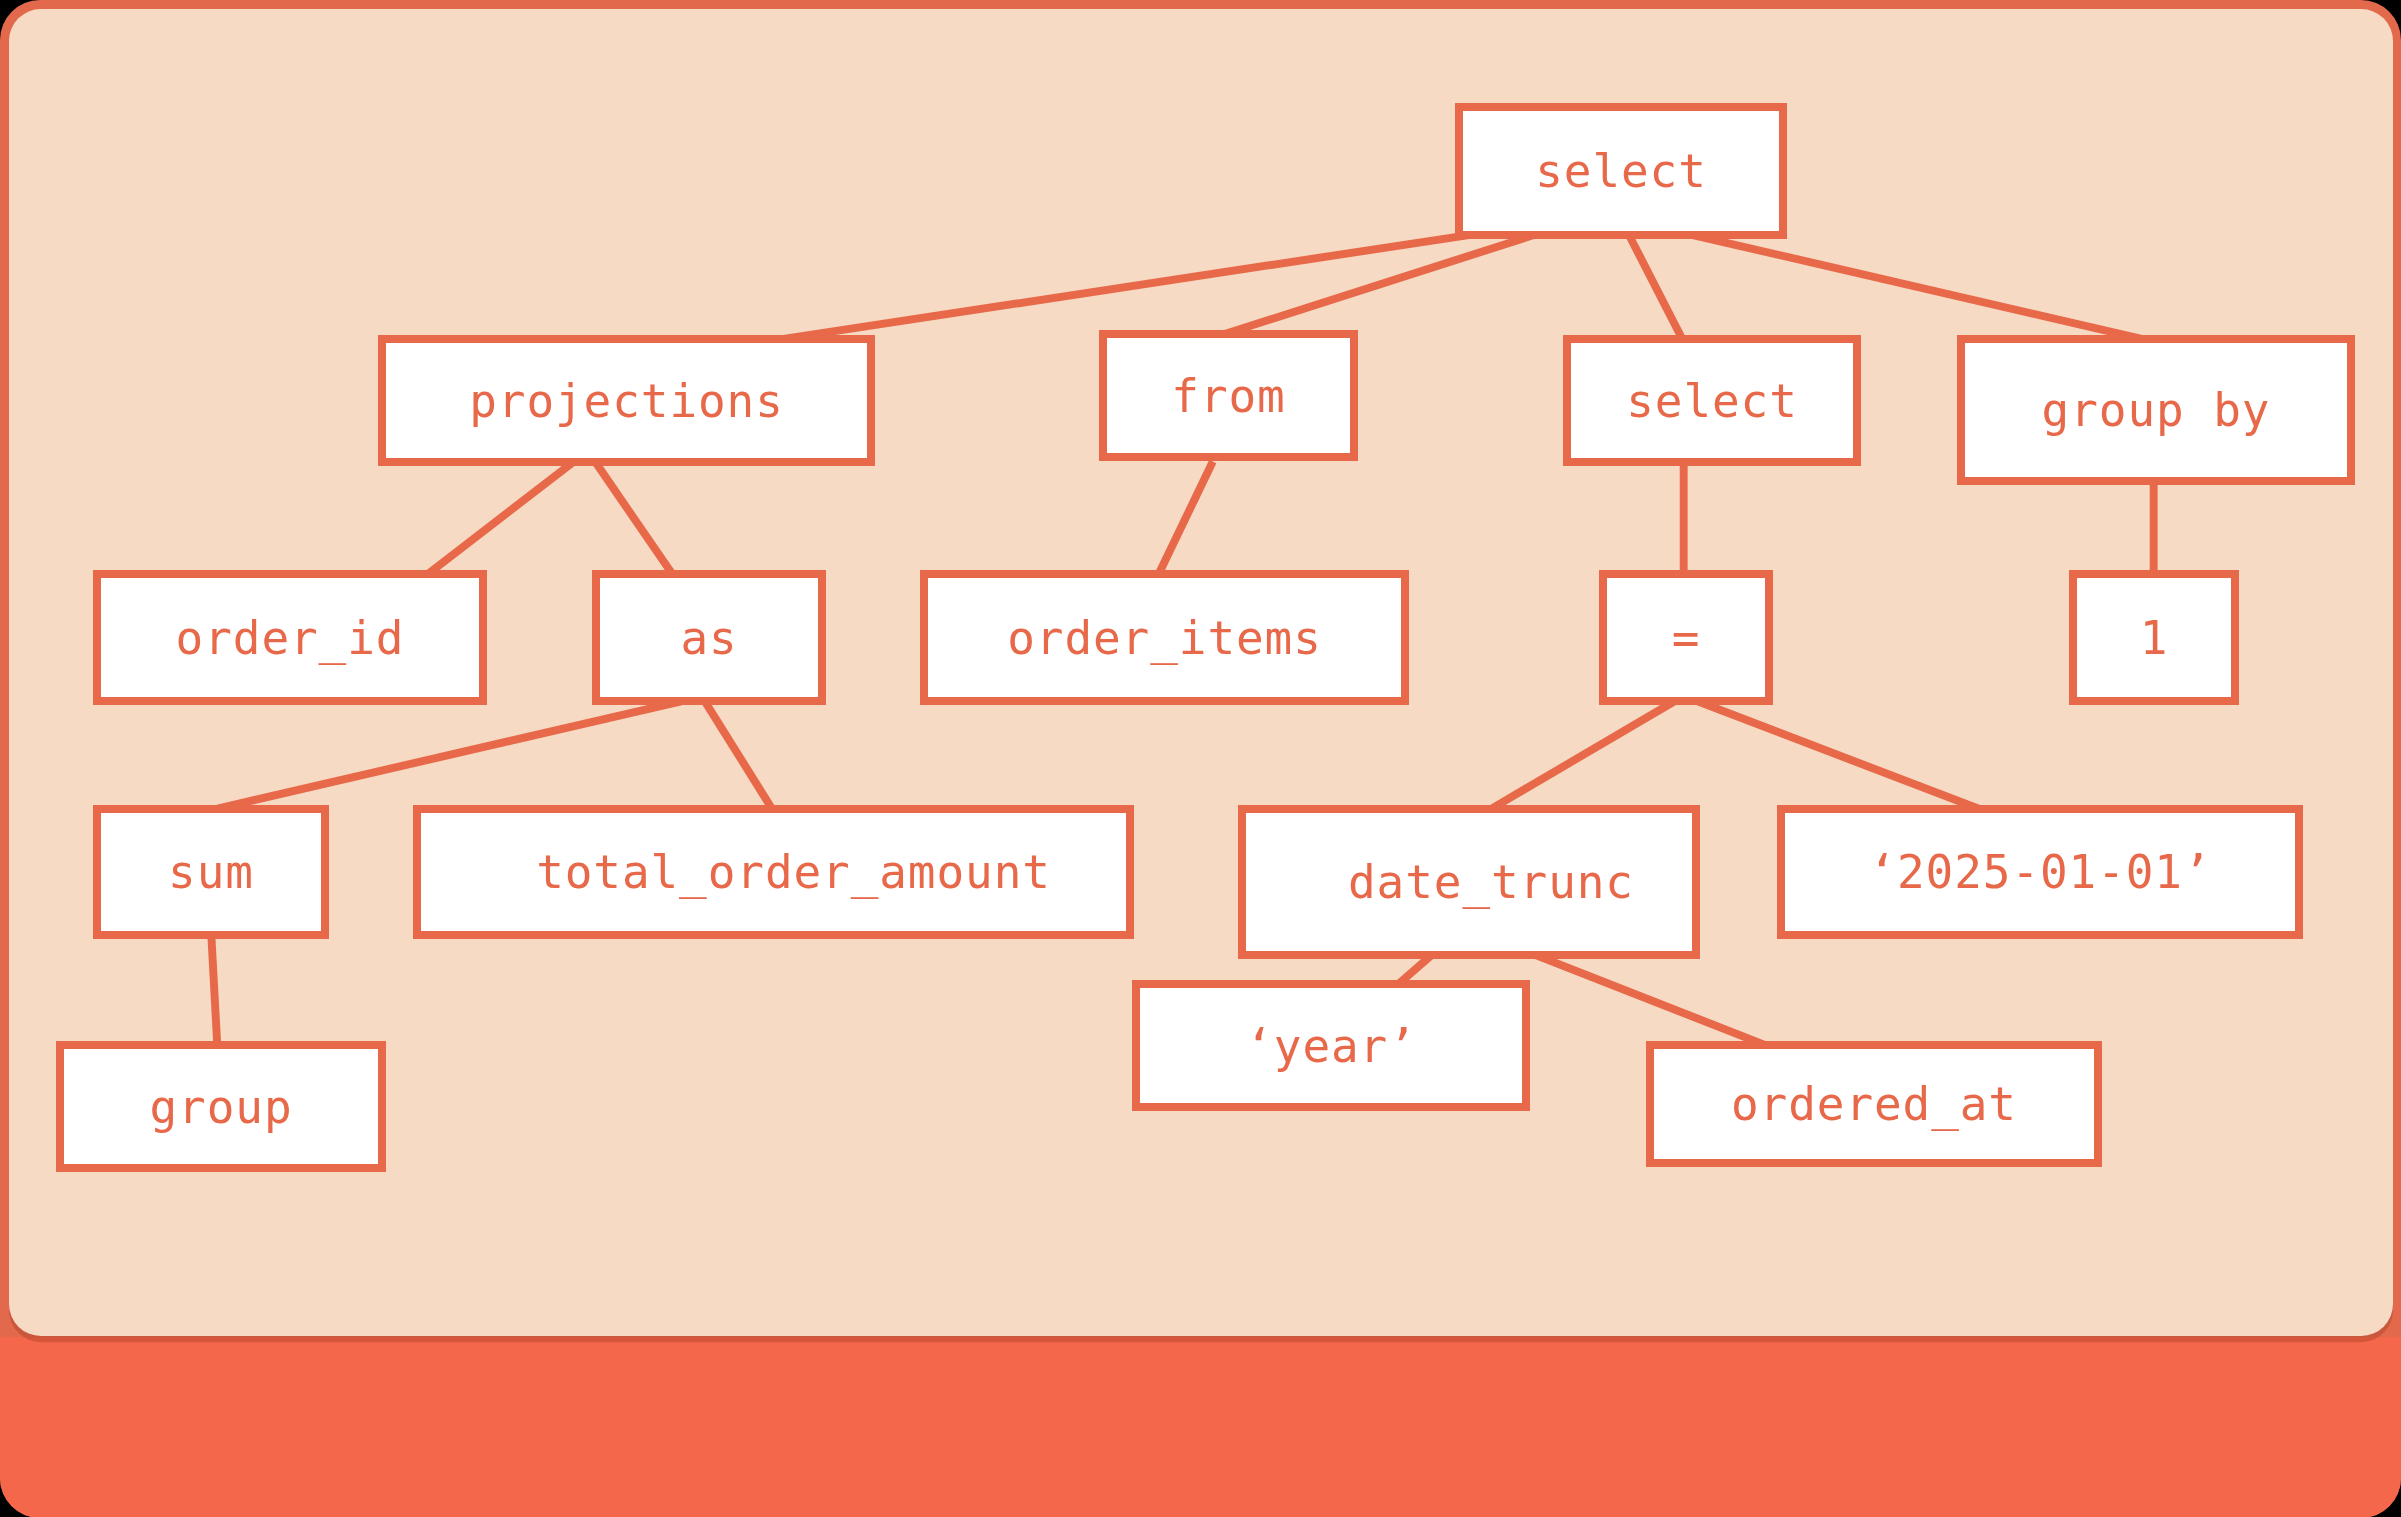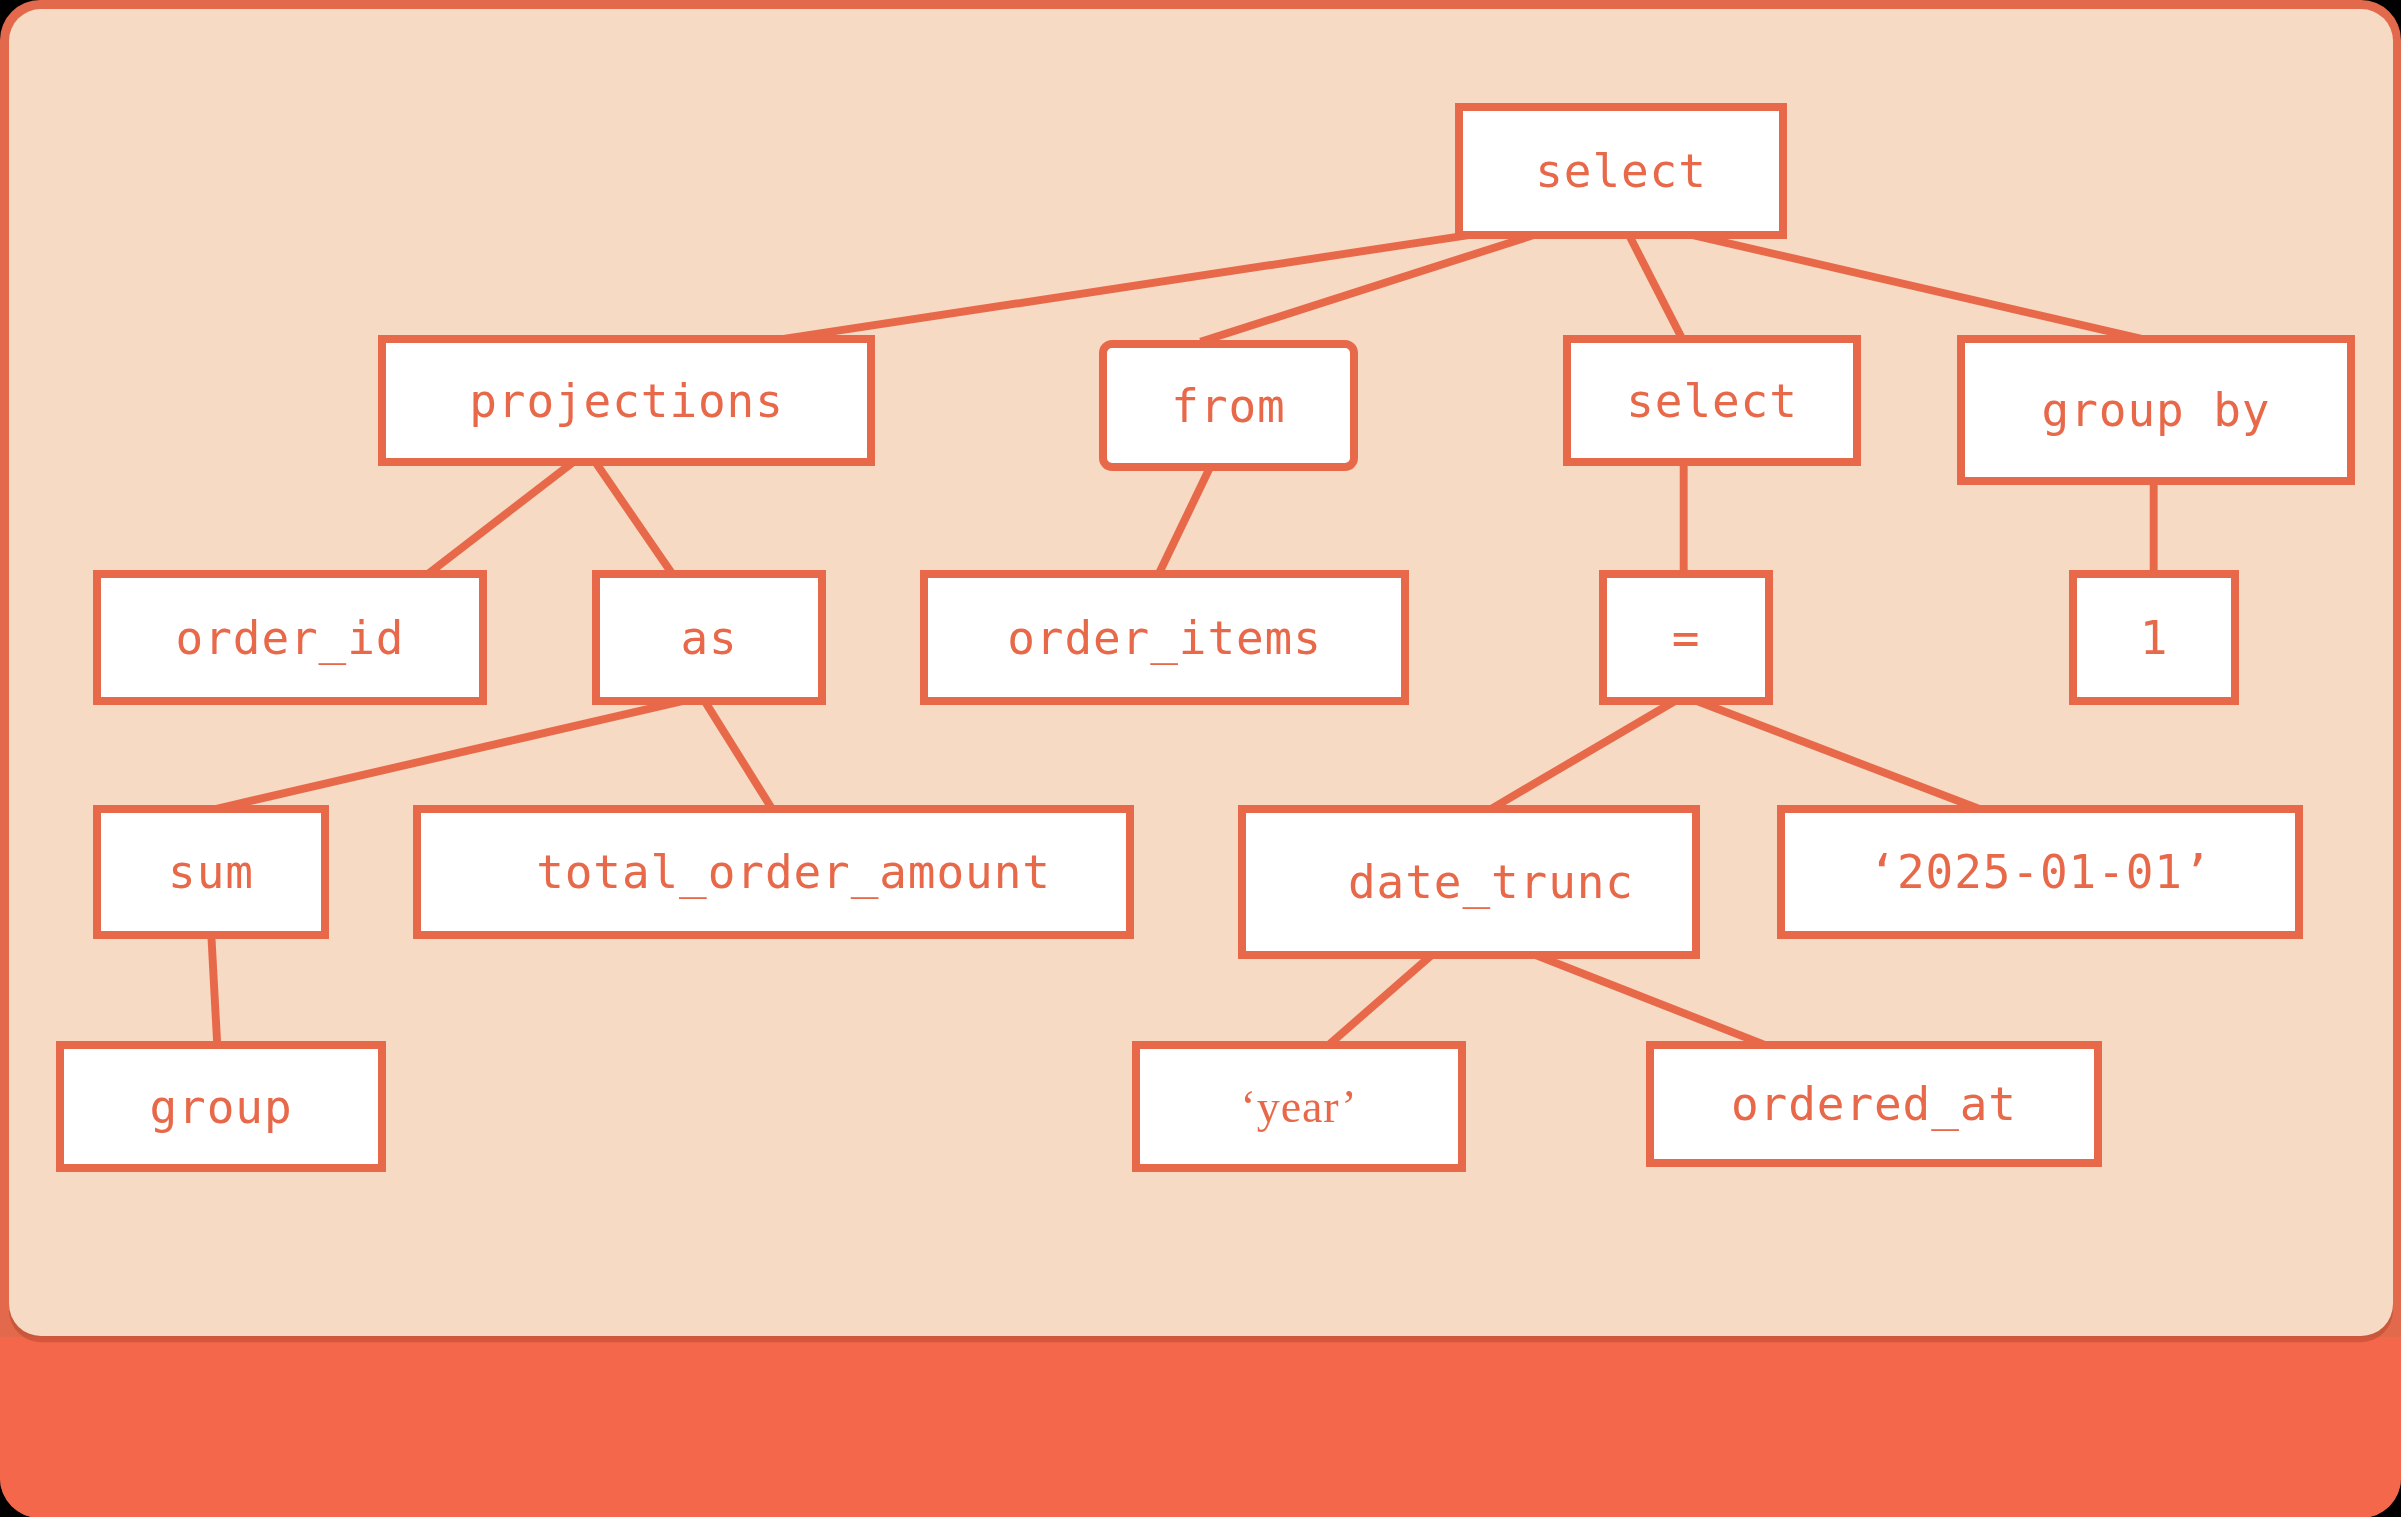--- a/index.html
+++ b/index.html
@@ -47,33 +47,33 @@
         <line x1="240" y1="1060" x2="247" y2="1190" stroke="#e8694a" stroke-width="9"></line>
         <line x1="1905" y1="795" x2="1692" y2="920" stroke="#e8694a" stroke-width="9"></line>
         <line x1="1925" y1="795" x2="2252" y2="920" stroke="#e8694a" stroke-width="9"></line>
         <line x1="1655" y1="1060" x2="1506" y2="1190" stroke="#e8694a" stroke-width="9"></line>
         <line x1="1682" y1="1060" x2="2013" y2="1190" stroke="#e8694a" stroke-width="9"></line>
       </svg>
 
     <div>
         <div class="node" style="left: 1455px; top: 103px; width: 332px; height: 136px;">select</div>
         <div class="node" style="left: 378px; top: 335px; width: 497px; height: 131px;">projections</div>
-        <div class="node" style="left: 1099px; top: 340px; width: 259px; height: 131px; border-radius: 13px;">from</div>
+        <div class="node" style="left: 1099px; top: 330px; width: 259px; height: 131px;">from</div>
         <div class="node" style="left: 1563px; top: 335px; width: 298px; height: 131px;">select</div>
         <div class="node" style="left: 1957px; top: 335px; width: 398px; height: 150px;">group by</div>
         <div class="node" style="left: 93px; top: 570px; width: 394px; height: 135px;">order_id</div>
         <div class="node" style="left: 592px; top: 570px; width: 234px; height: 135px;">as</div>
         <div class="node" style="left: 920px; top: 570px; width: 489px; height: 135px;">order_items</div>
         <div class="node" style="left: 1599px; top: 570px; width: 174px; height: 135px;">=</div>
         <div class="node" style="left: 2069px; top: 570px; width: 170px; height: 135px;">1</div>
         <div class="node" style="left: 93px; top: 805px; width: 236px; height: 134px;">sum</div>
         <div class="node" style="left: 413px; top: 805px; width: 721px; height: 134px; padding-left: 40px;">total_order_amount</div>
         <div class="node" style="left: 1238px; top: 805px; width: 462px; height: 154px; padding-left: 44px;">date_trunc</div>
         <div class="node" style="left: 1777px; top: 805px; width: 526px; height: 134px;">‘2025-01-01’</div>
         <div class="node" style="left: 56px; top: 1041px; width: 330px; height: 131px;">group</div>
-        <div class="node" style="left: 1132px; top: 1041px; width: 334px; height: 131px; font-family: Liberation Serif, serif;">‘year’</div>
+        <div class="node" style="left: 1132px; top: 980px; width: 398px; height: 131px;">‘year’</div>
         <div class="node" style="left: 1646px; top: 1041px; width: 456px; height: 126px;">ordered_at</div>
       </div>
 
 
   </div>
 </div>
 
 
 </body></html>

